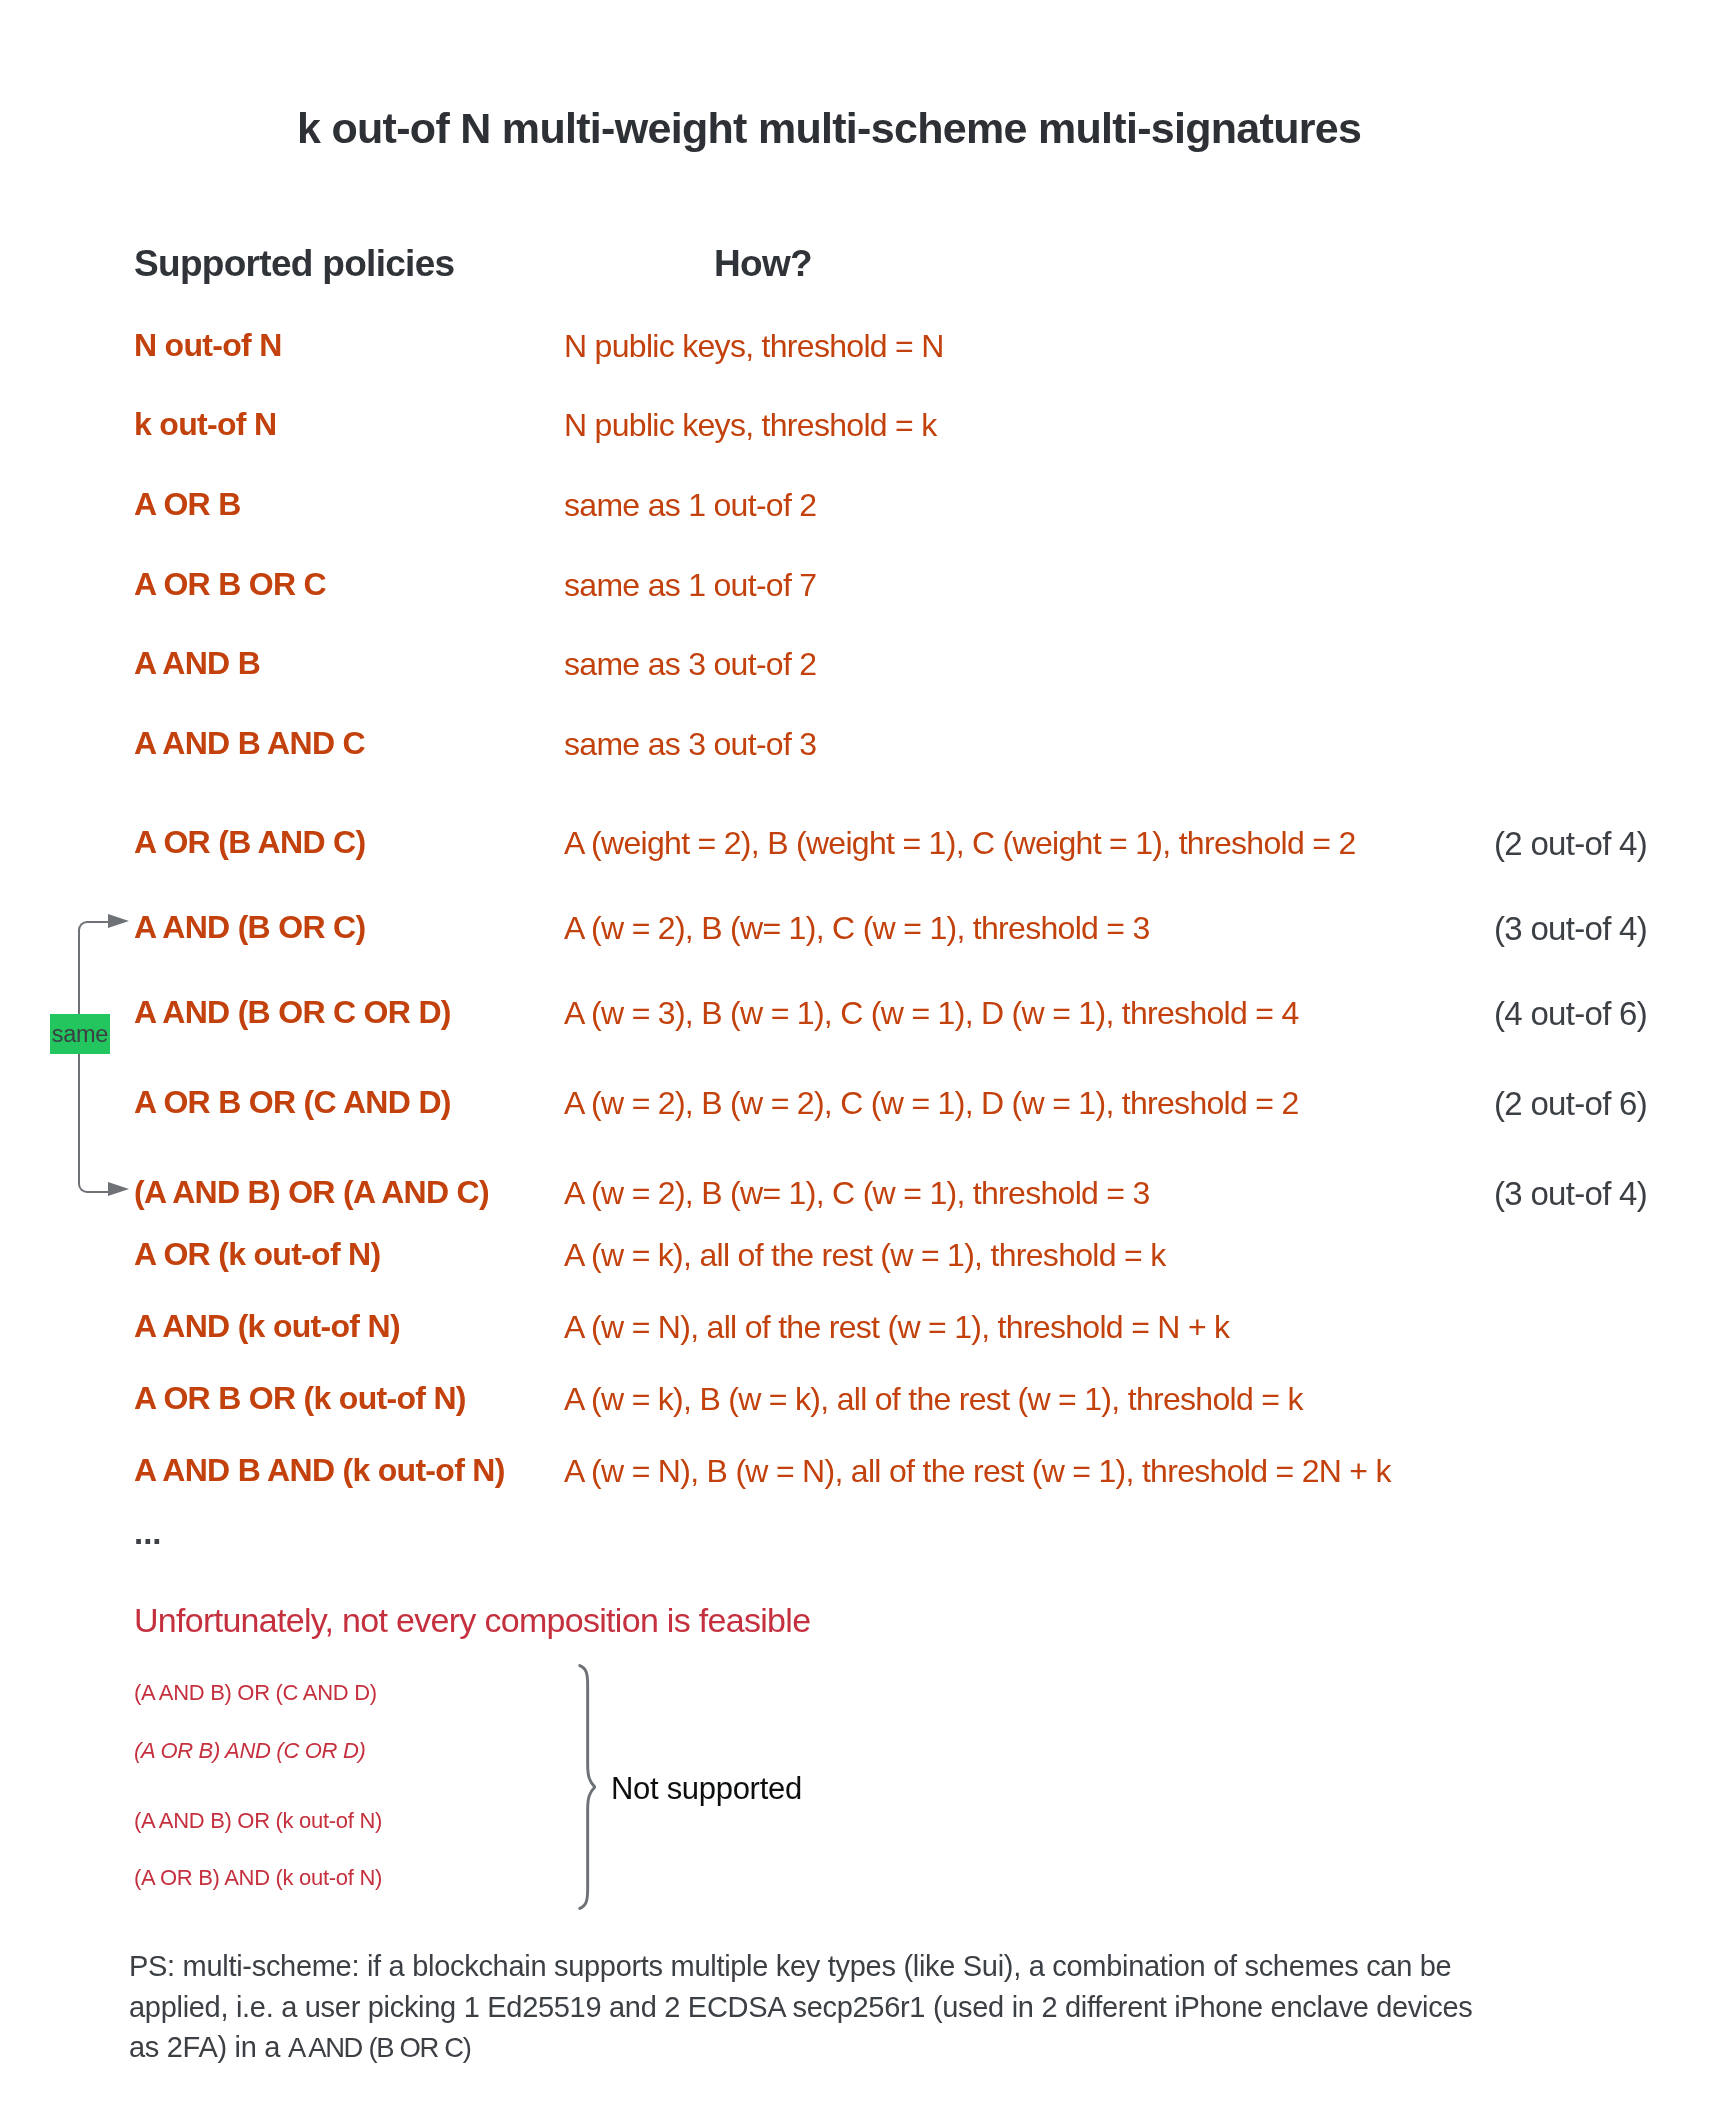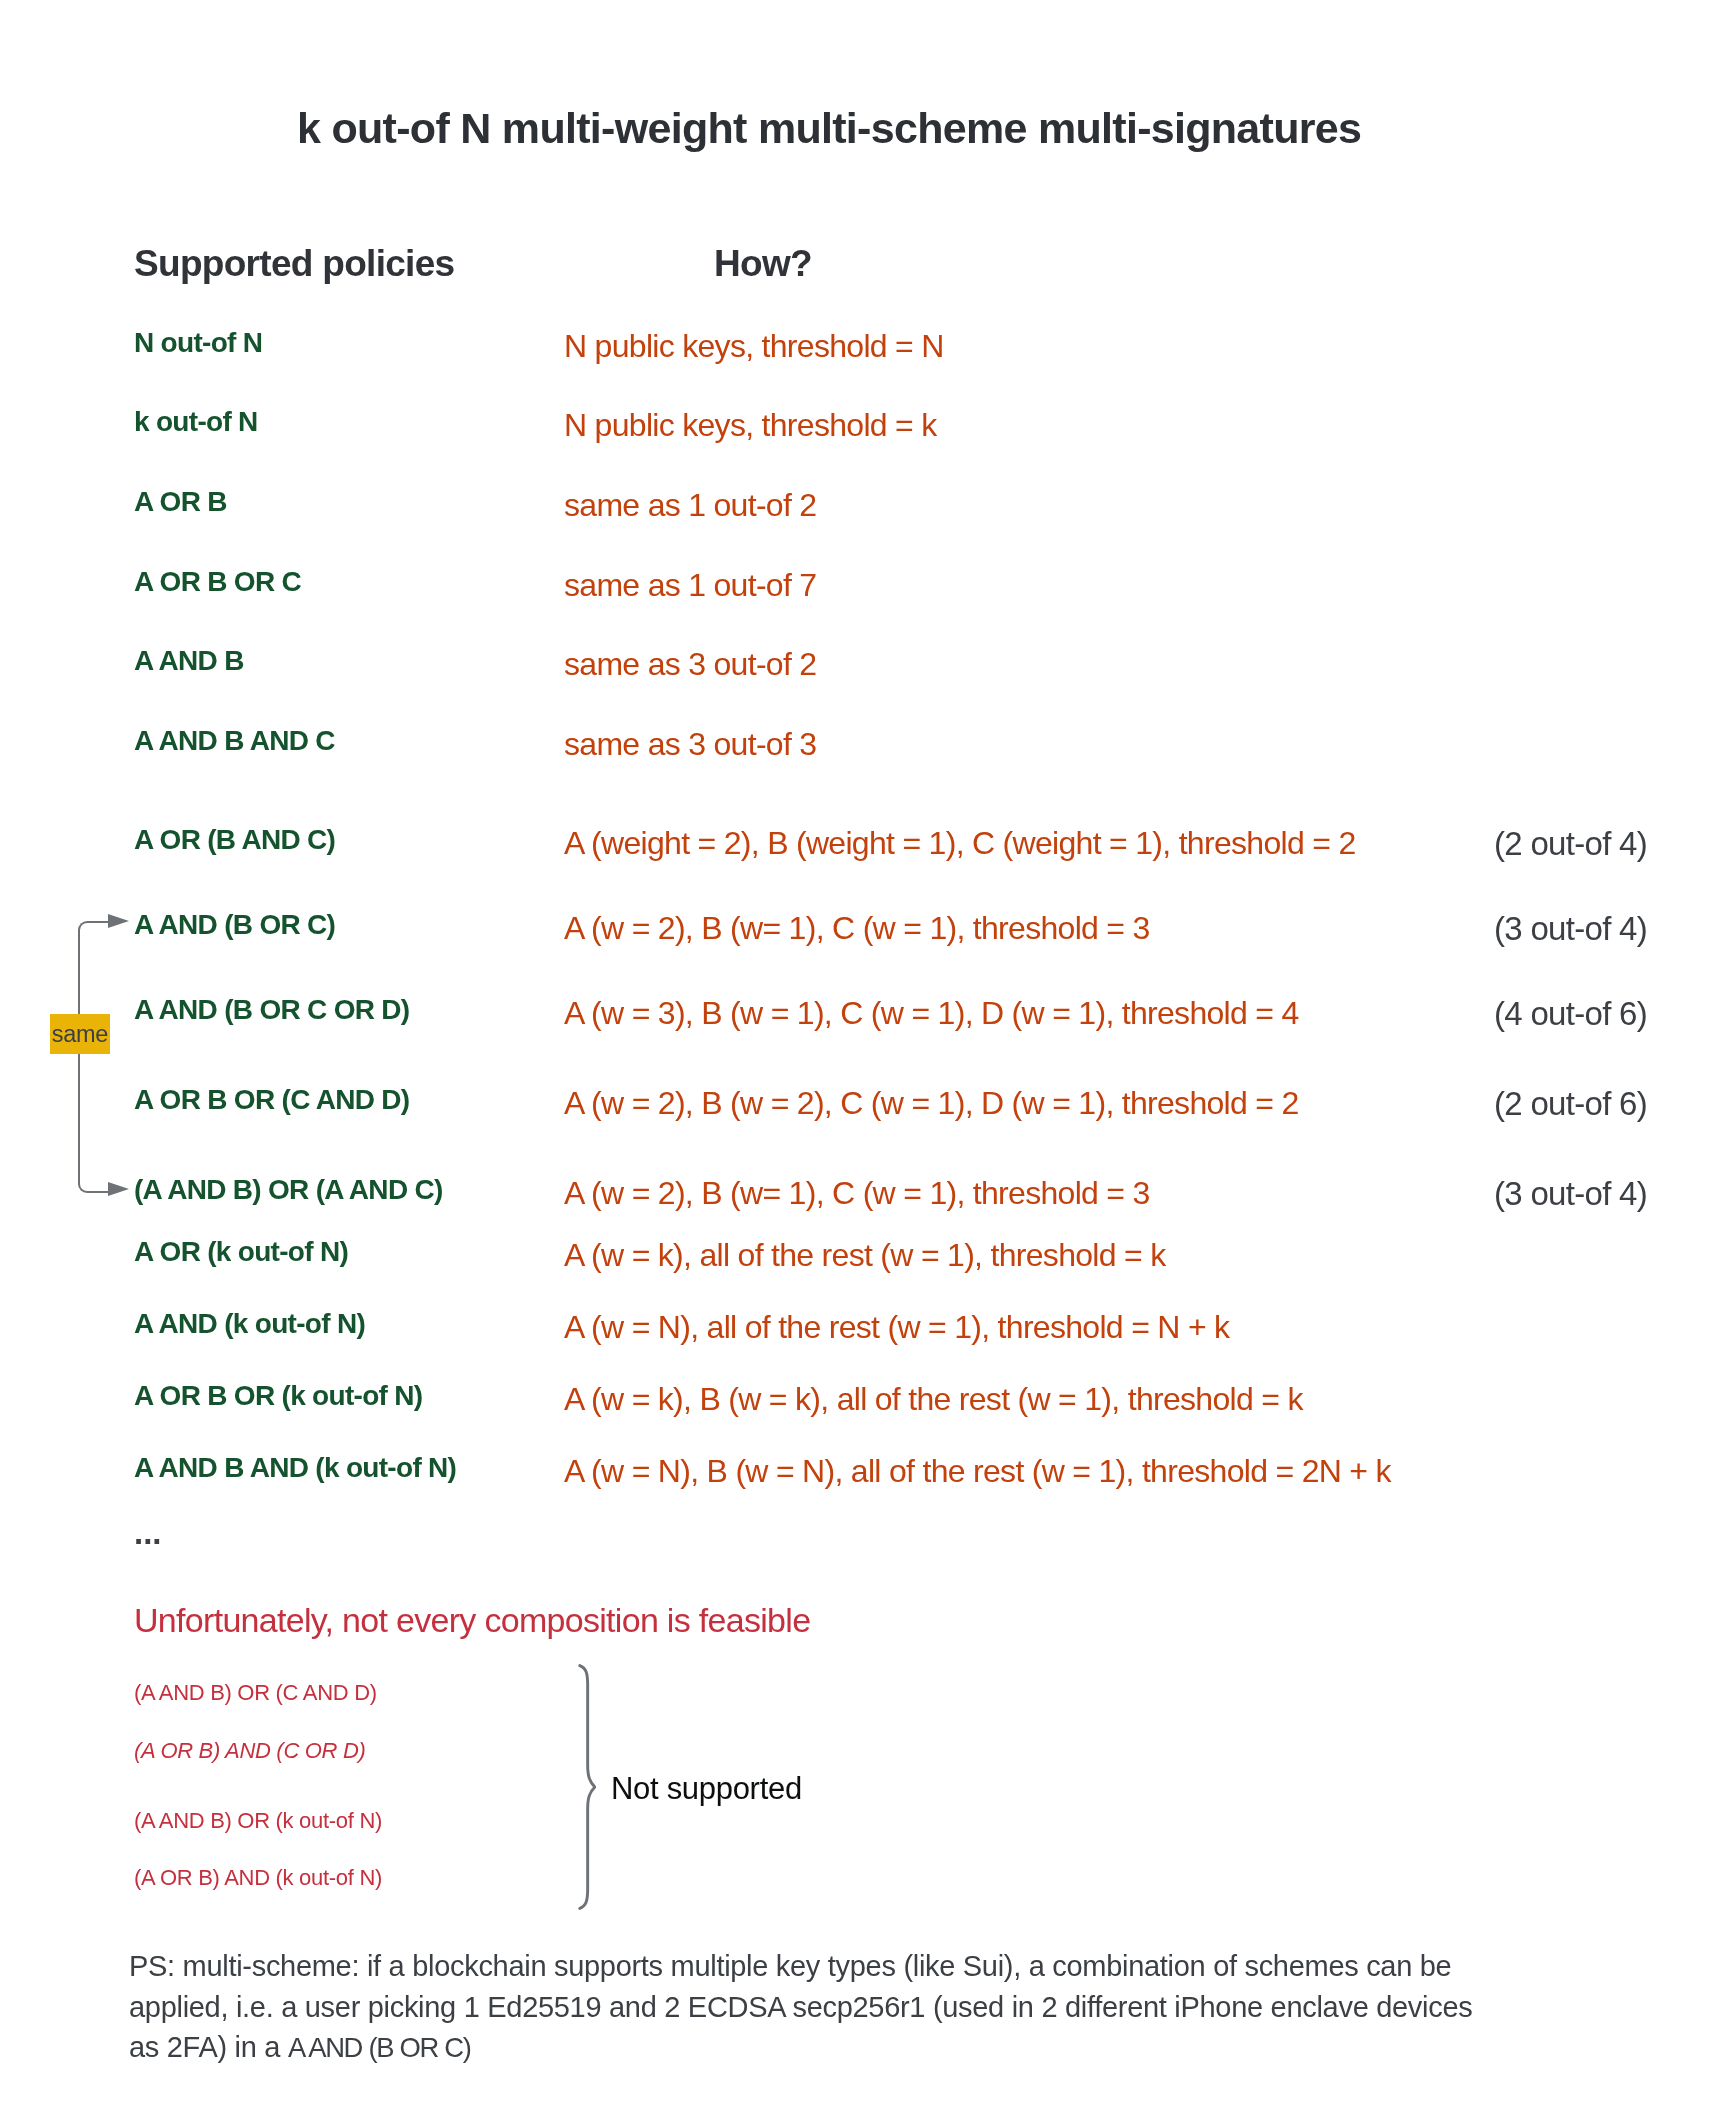--- a/index.html
+++ b/index.html
@@ -9,40 +9,40 @@
     -webkit-font-smoothing:antialiased;
   }
   .abs{position:absolute;white-space:nowrap;}
   .title{
     left:297px;top:104px;font-size:43px;font-weight:700;color:#2d3034;letter-spacing:-0.7px;
   }
   .col-head{font-size:37px;font-weight:700;color:#303338;letter-spacing:-0.7px;}
   .head-policies{left:134px;top:243px;}
   .head-how{left:714px;top:243px;}
   .row{position:absolute;left:0;width:1730px;height:42px;}
-  .lbl{position:absolute;left:134px;top:0;font-size:28px;font-weight:700;color:#14532d;letter-spacing:-0.7px;white-space:nowrap;}
+  .lbl{position:absolute;left:134px;top:0;font-size:32px;font-weight:700;color:#c2410c;letter-spacing:-0.7px;white-space:nowrap;}
   .how{position:absolute;left:564px;top:1.3px;font-size:32px;color:#c2410c;letter-spacing:-0.7px;white-space:nowrap;}
   .note{position:absolute;left:1494px;top:1.3px;font-size:33px;color:#3c4045;letter-spacing:-0.7px;white-space:nowrap;}
   .ellipsis{left:134px;top:1514px;font-size:33px;color:#3c4045;font-weight:700;}
   
   .same-bracket{
     position:absolute;left:78px;top:921px;width:31px;height:268px;
     border-left:2.6px solid #6e7277;border-top:2.6px solid #6e7277;border-bottom:2.6px solid #6e7277;
     border-radius:9.1px 0 0 9.1px;
   }
   .arrow-right{
     position:absolute;width:0;height:0;
     border-top:7.8px solid transparent;border-bottom:7.8px solid transparent;
     border-left:21px solid #6e7277;
   }
   .arrow-top{left:108px;top:914px;}
   .arrow-bottom{left:108px;top:1182px;}
   .same-label{
     left:50px;top:1014px;width:60px;text-align:center;white-space:nowrap;
-    background:#eab308;padding:6.5px 0;font-size:23.5px;color:#3c4045;letter-spacing:-0.3px;
+    background:#22c55e;padding:6.5px 0;font-size:23.5px;color:#3c4045;letter-spacing:-0.3px;
   }
   
   .red-heading{left:134px;top:1601px;font-size:34px;color:#c5303e;letter-spacing:-0.7px;}
   .red-item{position:absolute;left:134px;font-size:22px;color:#c5303e;letter-spacing:-0.3px;white-space:nowrap;}
   .red-item-0{top:1680px;}
   .red-item-1{top:1738px;font-style:italic;}
   .red-item-2{top:1808px;}
   .red-item-3{top:1865px;}
   .brace{position:absolute;left:572px;top:1664px;width:23.5px;height:246px;}
   .not-supported{left:611px;top:1771px;font-size:31px;color:#0c0e10;letter-spacing:-0.3px;}

